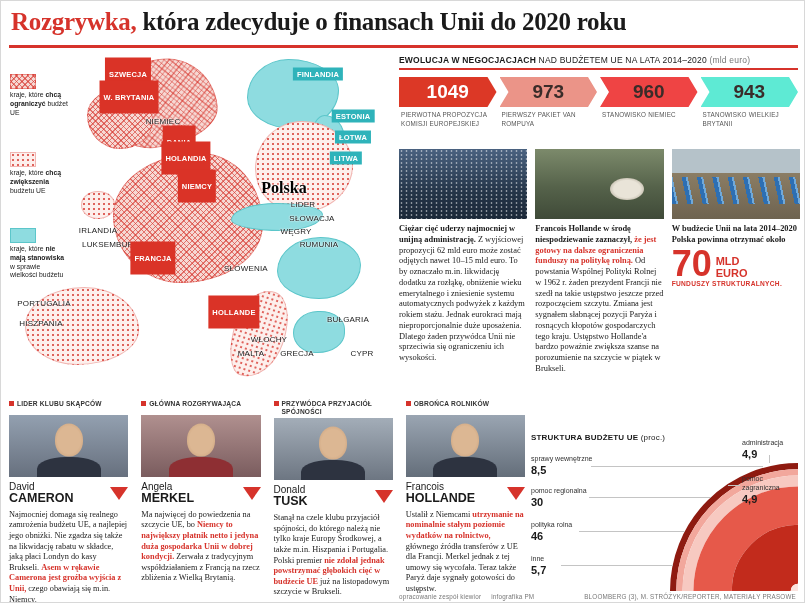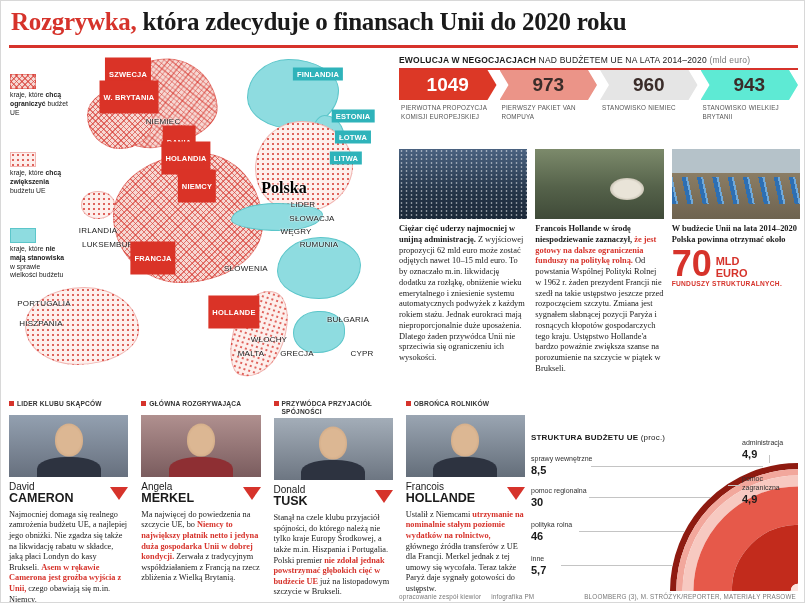--- a/index.html
+++ b/index.html
@@ -26,25 +26,25 @@
   .legend-item{position:absolute;left:0;width:60px;z-index:4;font-size:6.8px;line-height:1.3;color:#222;background:rgba(255,255,255,.88);padding:1px}
   .legend-item .sw{display:block;width:26px;height:15px;margin-bottom:2px}
   .legend-item b{font-weight:700}
 
   
   .evo{position:absolute;left:398px;top:54px;width:399px}
   .evo-title{font-size:8.5px;color:#1a1a1a;letter-spacing:.2px;white-space:nowrap}
   .evo-title .b{font-weight:700}
   .evo-title .unit{color:#777}
   .evo-rule{height:2px;background:#d6332b;margin-top:3px}
-  .chevrons{display:flex;gap:3px;}
+  .chevrons{display:flex;gap:3px;margin-top:7px}
   .chev{flex:1;height:30px;display:flex;align-items:center;justify-content:center;font-weight:700;font-size:19px;color:#3a2c29;clip-path:polygon(0 0,calc(100% - 9px) 0,100% 50%,calc(100% - 9px) 100%,0 100%,9px 50%)}
   .chev.c0{background:#dc3826;color:#fff;clip-path:polygon(0 0,calc(100% - 9px) 0,100% 50%,calc(100% - 9px) 100%,0 100%)}
   .chev.c1{background:#eb9488}
-  .chev.c2{background:#e5e5e5}
+  .chev.c2{background:#ef4444}
   .chev.c3{background:#5eead4}
   .steps{display:flex;gap:3px;margin-top:4px}
   .step{flex:1;font-size:6.3px;color:#555;line-height:1.35;letter-spacing:.2px;padding-left:2px;text-transform:uppercase}
 
   
   .stories{position:absolute;left:398px;top:148px;width:401px;display:flex;gap:8px}
   .story{flex:1;min-width:0}
   .ph{height:70px;margin-bottom:5px;position:relative;overflow:hidden}
   .ph-parliament{background:linear-gradient(180deg,#4a6280 0%,#243549 60%,#1b2838 100%)}
   .ph-parliament:after{content:"";position:absolute;inset:0;background-image:radial-gradient(rgba(255,255,255,.5) .6px,transparent 1.3px);background-size:5px 4px}

